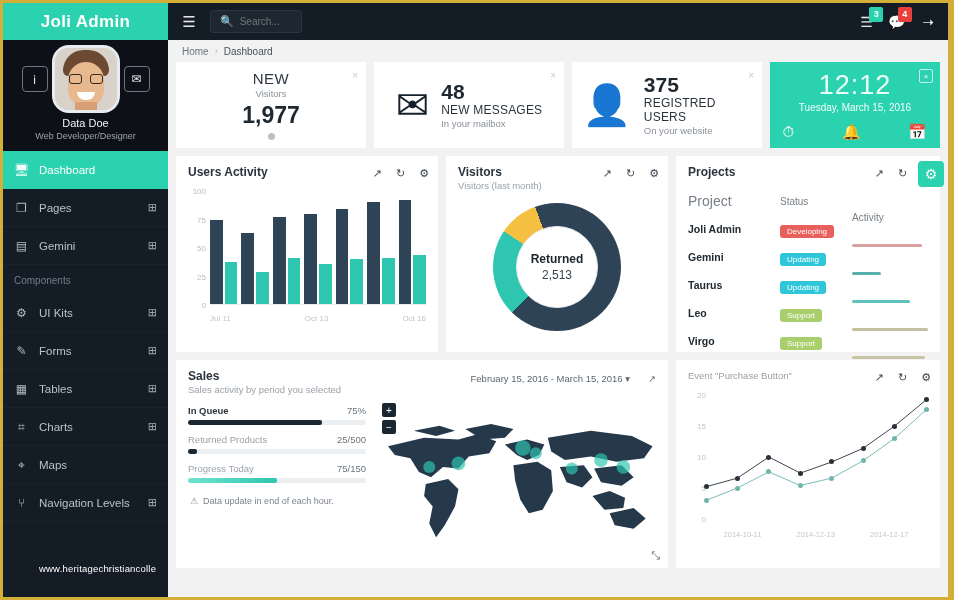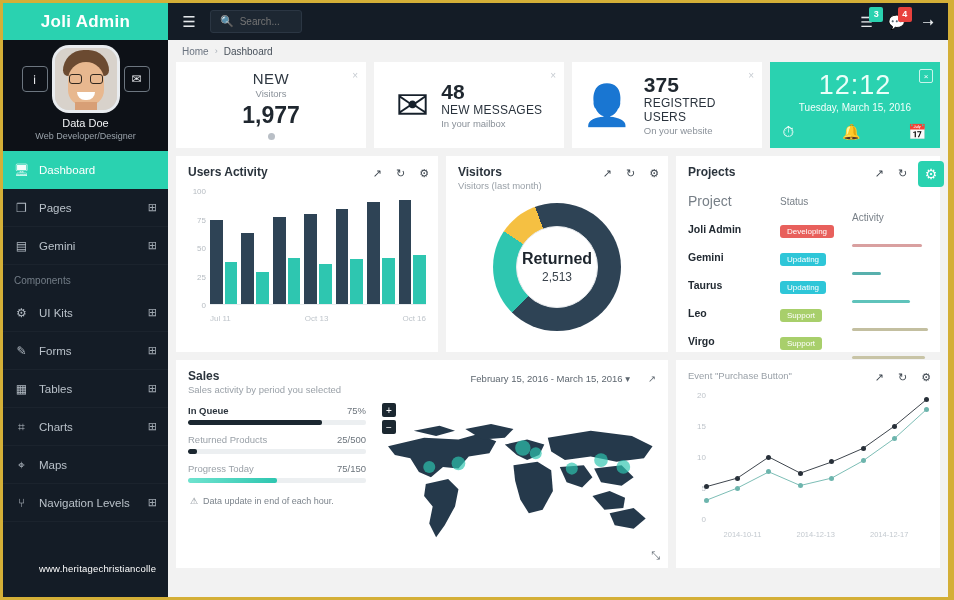--- a/index.html
+++ b/index.html
@@ -135,21 +135,21 @@
   .bc-x { position: absolute; left: 26px; right: 0; bottom: 0; display: flex; justify-content: space-between; font-size: 8px; color: #bfc5cb; }
 
   
   .donutwrap { display: flex; align-items: center; justify-content: center; height: 148px; }
   .donut { position: relative; width: 128px; height: 128px; border-radius: 50%; }
   .donut .hole {
     position: absolute; left: 23px; top: 23px; width: 82px; height: 82px;
     background: #ffffff; border-radius: 50%; border: 1px solid #e7eaed;
     display: flex; flex-direction: column; align-items: center; justify-content: center;
   }
-  .donut .dl { font-size: 16px; font-weight: bold; color: #1d252d; text-align: center; }
+  .donut .dl { font-size: 12px; font-weight: bold; color: #1d252d; text-align: center; }
   .donut .dv { font-size: 12px; color: #3b444d; margin-top: 2px; }
 
   
   .ptable { padding: 6px 12px 0; }
   .ptr { display: flex; align-items: center; height: 28px; }
   .pth { font-size: 10px; color: #777f87; }
   .ptd-name { flex: 1; font-size: 10.5px; color: #222a32; font-weight: bold; }
   .ptd-name.head { font-weight: normal; color: #777f87; font-size: 14px; }
   .ptd-st { width: 72px; }
   .ptd-ac { width: 76px; margin-top: 32px; }

